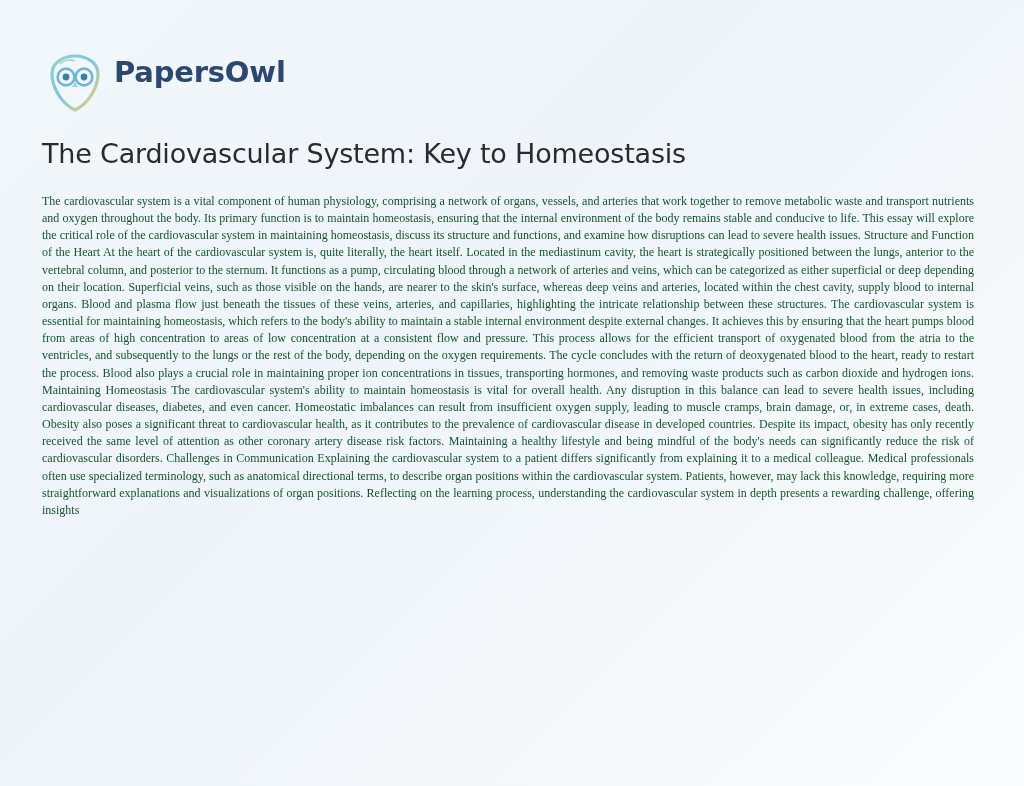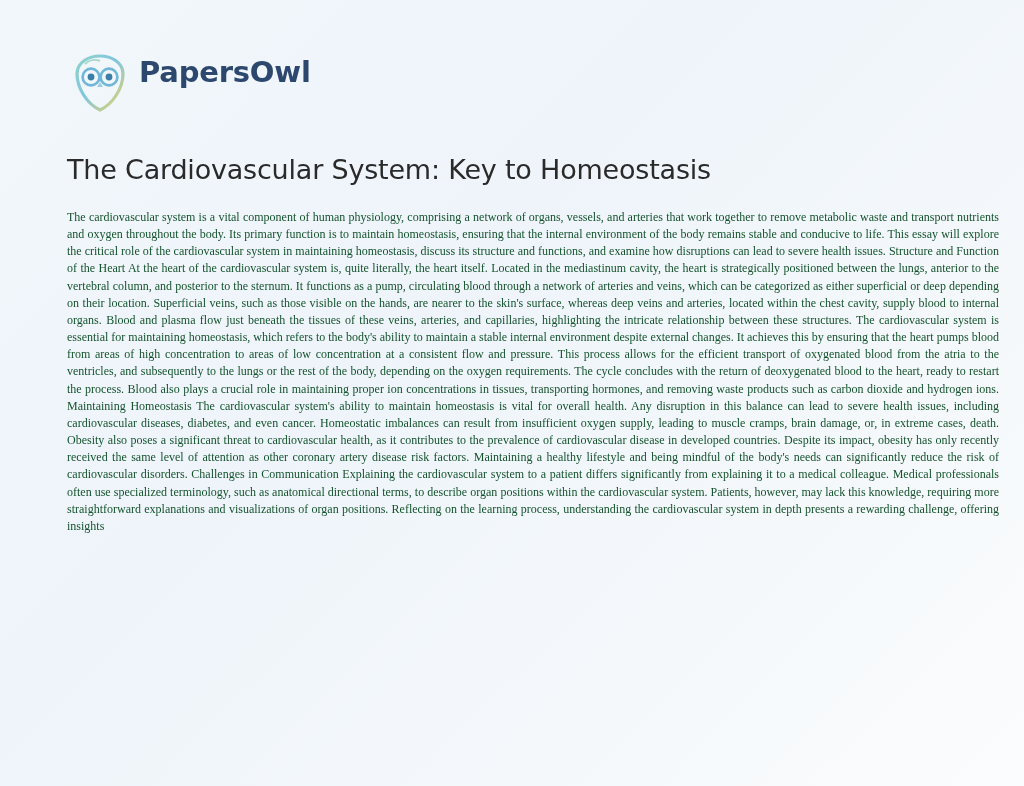--- a/index.html
+++ b/index.html
@@ -11,21 +11,21 @@
     height: 786px;
     background: linear-gradient(135deg, #f2f7fb 0%, #eef4fa 40%, #f4f8fb 70%, #fbfcfd 100%);
     font-family: "Liberation Serif", serif;
     overflow: hidden;
   }
   .page {
     position: relative;
     width: 880px;
     height: 786px;
     box-sizing: border-box;
-    padding: 40px 44px 0 61px;
+    padding: 40px 44px 0 36px;
   }
   .header {
     display: flex;
     align-items: flex-start;
     height: 92px;
     padding-left: 8px;
   }
   .logo-mark {
     width: 62px;
     height: 62px;
@@ -48,21 +48,21 @@
   }
   .brand-url {
     margin-top: 12px;
     font-family: "DejaVu Sans", sans-serif;
     font-size: 17px;
     color: #4a6d92;
     opacity: 0.88;
     letter-spacing: 0.1px;
   }
   .article {
-    margin-top: 22px;
+    margin-top: 6px;
     padding: 0 6px 0 6px;
   }
   .article-title {
     font-family: "DejaVu Sans", sans-serif;
     font-size: 27px;
     font-weight: normal;
     color: #2a2a2a;
     margin: 0 0 24px 0;
     letter-spacing: -0.2px;
   }

